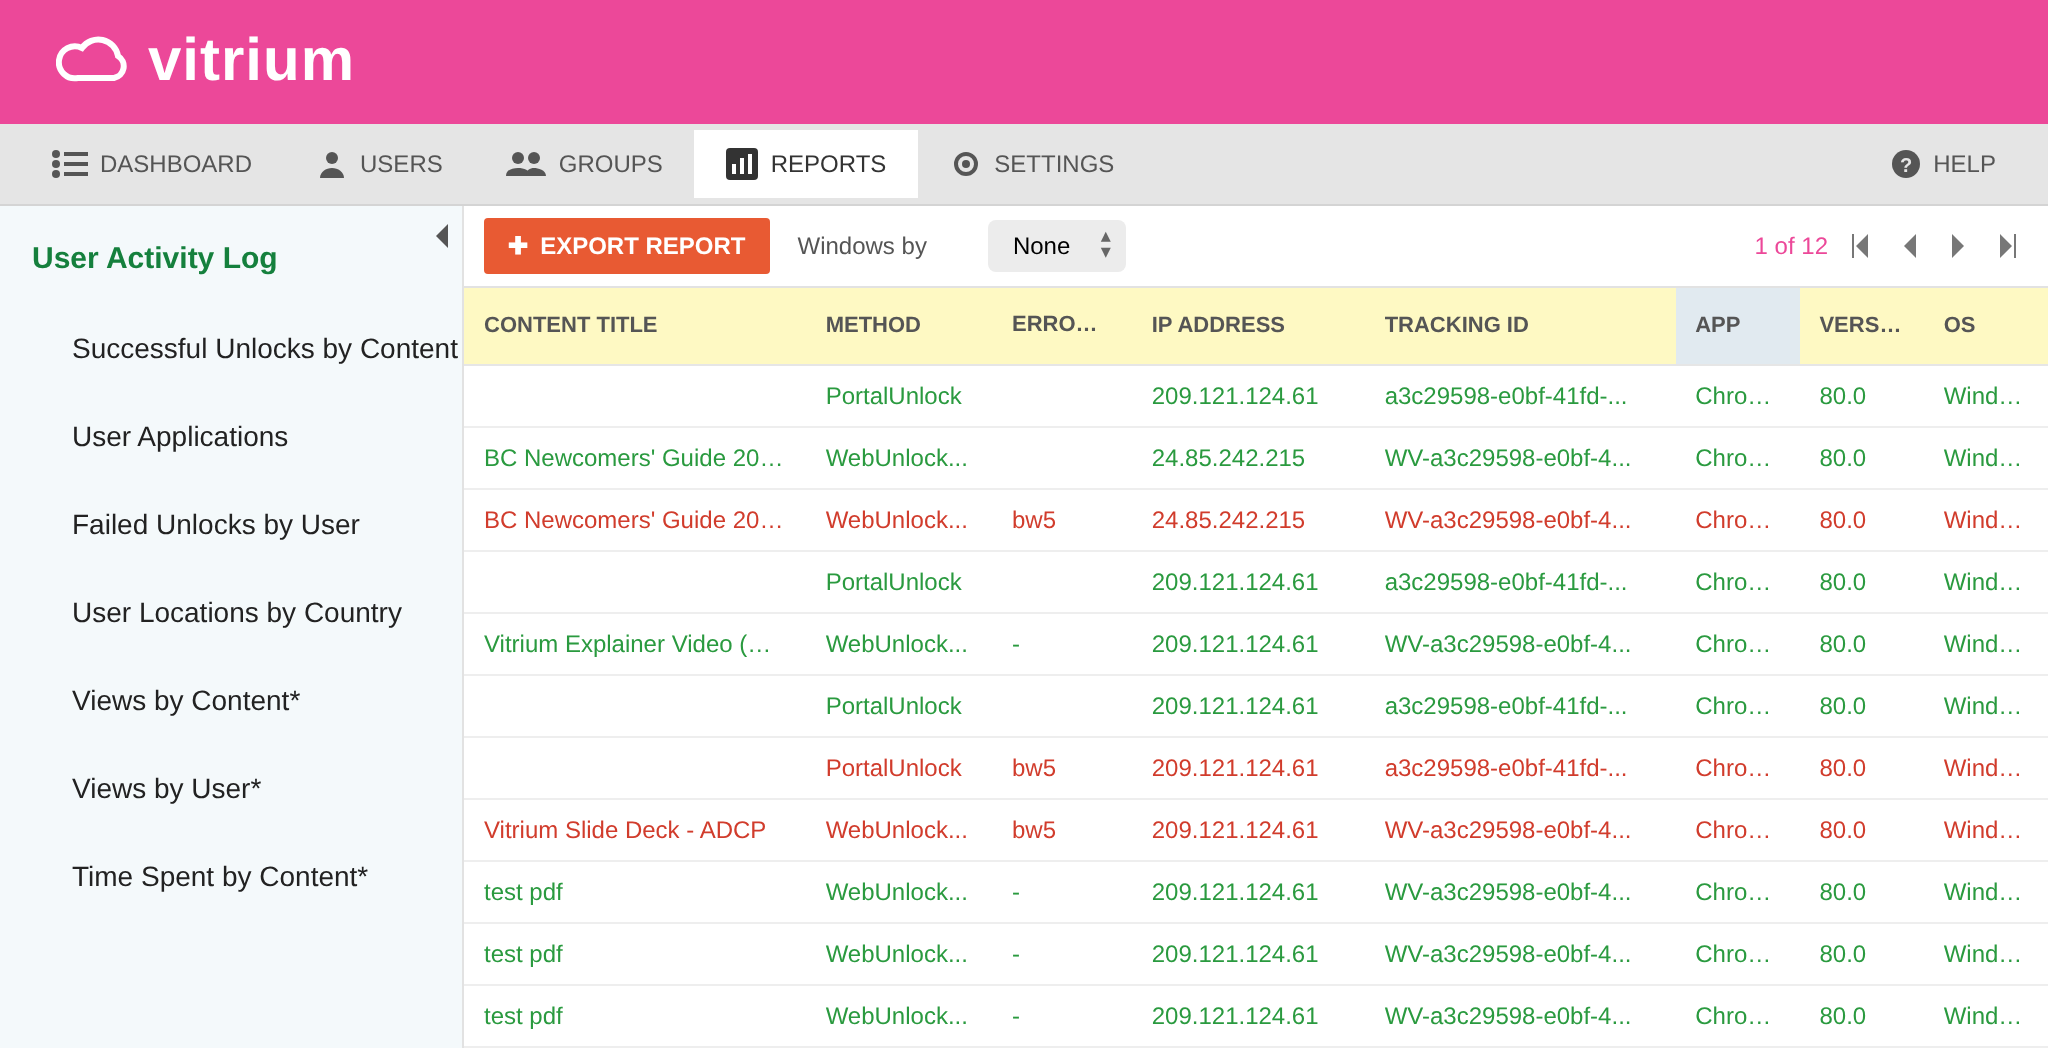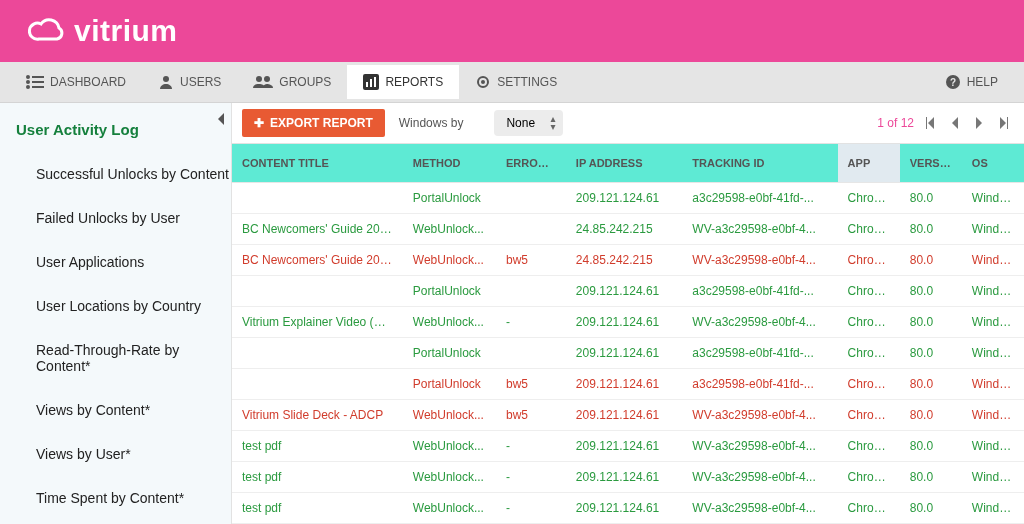--- a/index.html
+++ b/index.html
@@ -26,21 +26,21 @@
   .toolbar { display:flex; align-items:center; padding:6px 10px; border-bottom:1px solid #e2e2e2; gap:14px;}
   .export-btn { background:#e85a33; color:#fff; border:none; padding:7px 12px; font-size:12px; font-weight:600; display:flex; align-items:center; gap:6px; cursor:pointer; border-radius:2px;}
   .filter-label { font-size:12px; color:#555;}
   .filter-select { background:#ececec; border:none; padding:6px 28px 6px 12px; font-size:12px; border-radius:4px; appearance:none; position:relative;margin-left:17px;}
   .select-wrap { position:relative; display:inline-flex; align-items:center;}
   .select-arrows { position:absolute; right:8px; font-size:10px; color:#666; pointer-events:none; line-height:8px;}
   .pager { margin-left:auto; display:flex; align-items:center; gap:6px; font-size:12px; color:#ec4899;}
   .pager-btn { padding:4px 4px; cursor:pointer; color:#777; display:inline-flex; }
 
   table { width:100%; border-collapse:collapse; table-layout:fixed;}
-  thead th { text-align:left; background:#5eead4; font-size:11px; color:#555; font-weight:700; padding:12px 10px; border-bottom:1px solid #e6e6e6; white-space:nowrap; overflow:hidden; text-overflow:ellipsis;}
+  thead th { text-align:left; background:#fef9c3; font-size:11px; color:#555; font-weight:700; padding:12px 10px; border-bottom:1px solid #e6e6e6; white-space:nowrap; overflow:hidden; text-overflow:ellipsis;}
   thead th.sorted { background:#e1eaf0; }
   tbody td { font-size:12px; padding:8px 10px; border-bottom:1px solid #eee; white-space:nowrap; overflow:hidden; text-overflow:ellipsis;}
   tr.green td { color:#2a9a3f; }
   tr.red td { color:#d13c2c; }
   .error-q { display:inline-flex; width:14px; height:14px; border-radius:50%; background:#e85a33; color:#fff; font-size:10px; align-items:center; justify-content:center; margin-left:4px;}
 
   .col-title{width:22%;} .col-method{width:12%;} .col-error{width:9%;} .col-ip{width:15%;} .col-track{width:20%;} .col-app{width:8%;} .col-ver{width:8%;} .col-os{width:8%;}
 </style>
 </head>
 <body>
@@ -134,24 +134,23 @@
 <div class="main">
   <div class="sidebar">
     <span class="sidebar-collapse">
       <svg width="8" height="12" viewBox="0 0 8 12">
           <path fill="#555" d="M7 0L1 6l6 6z"></path>
         </svg>
     </span>
     <div class="side-heading">User Activity Log</div>
     <div id="sidebar-list">
         <div class="side-item">Successful Unlocks by Content</div>
+        <div class="side-item">User Applications</div>
         <div class="side-item">Failed Unlocks by User</div>
-        <div class="side-item">User Applications</div>
         <div class="side-item">User Locations by Country</div>
-        <div class="side-item">Read-Through-Rate by Content*</div>
         <div class="side-item">Views by Content*</div>
         <div class="side-item">Views by User*</div>
         <div class="side-item">Time Spent by Content*</div>
       </div>
   </div>
 
   <div class="content">
     <div class="toolbar">
       <button class="export-btn">
         <span>✚</span>

